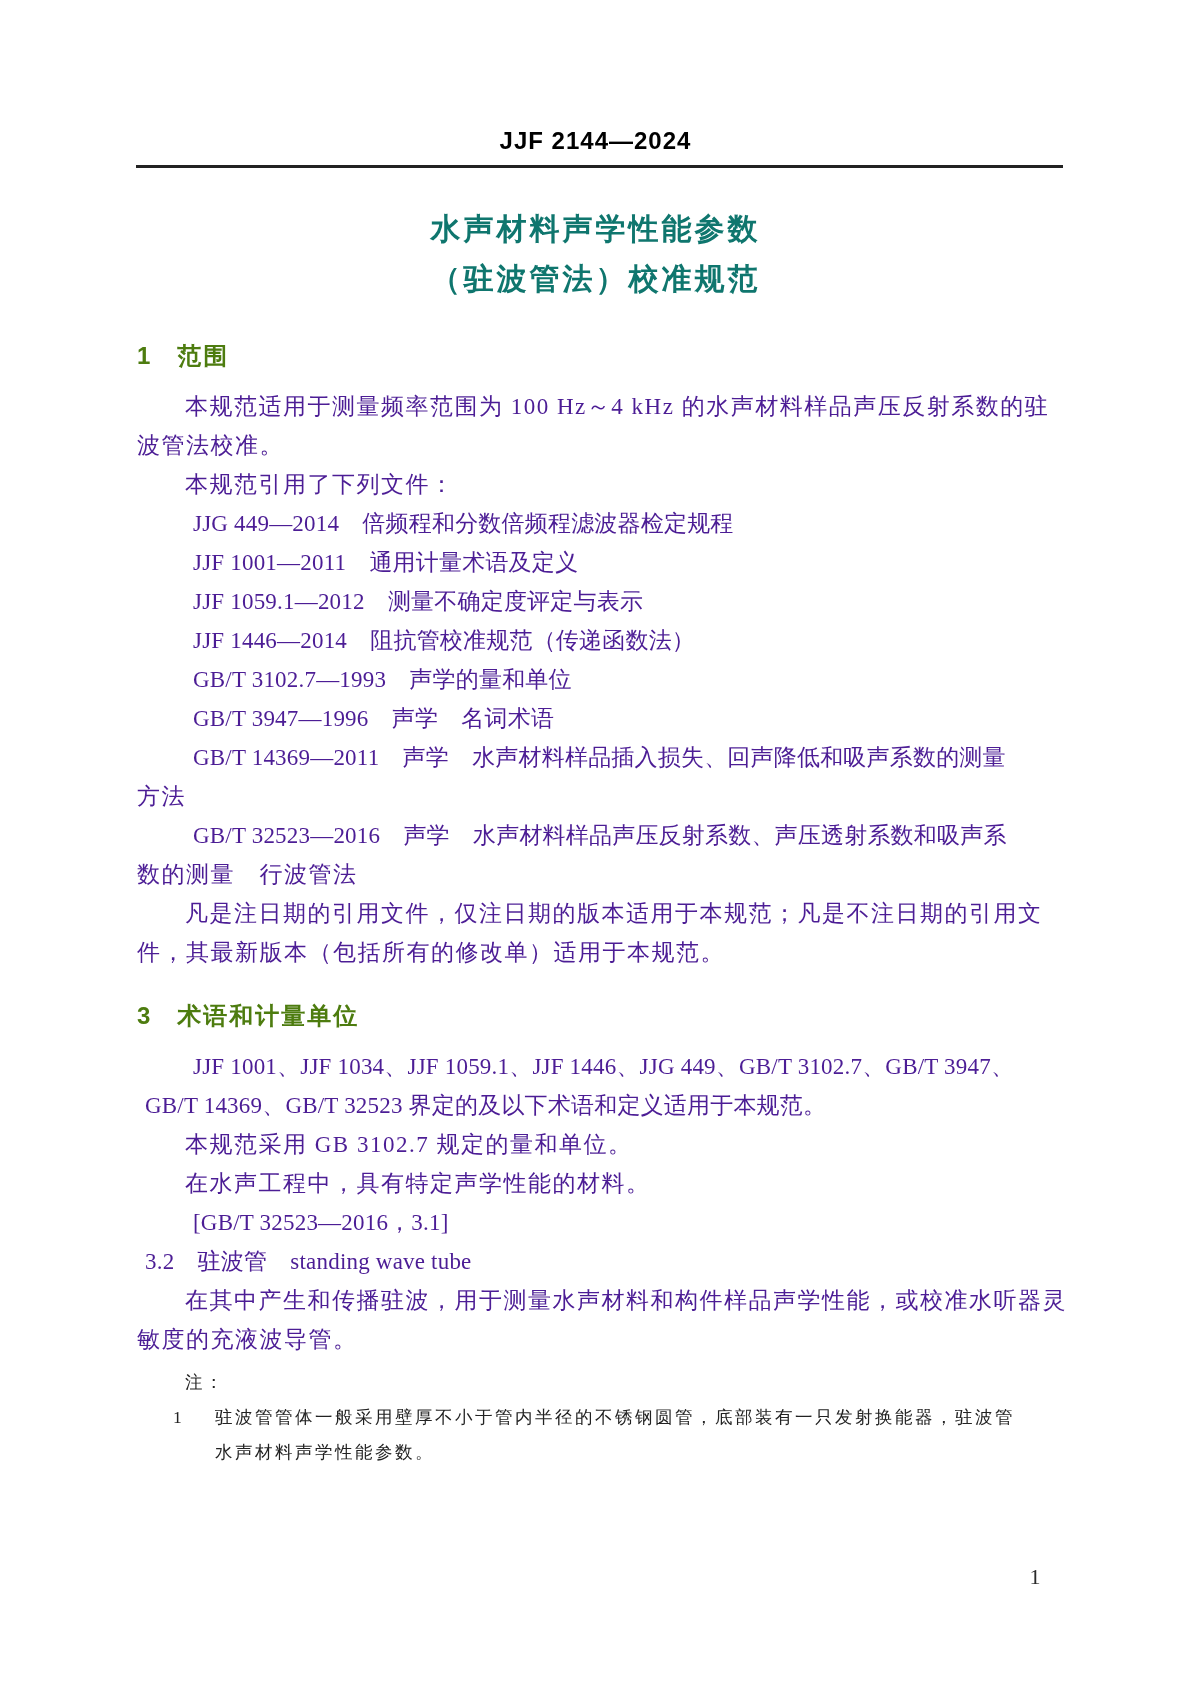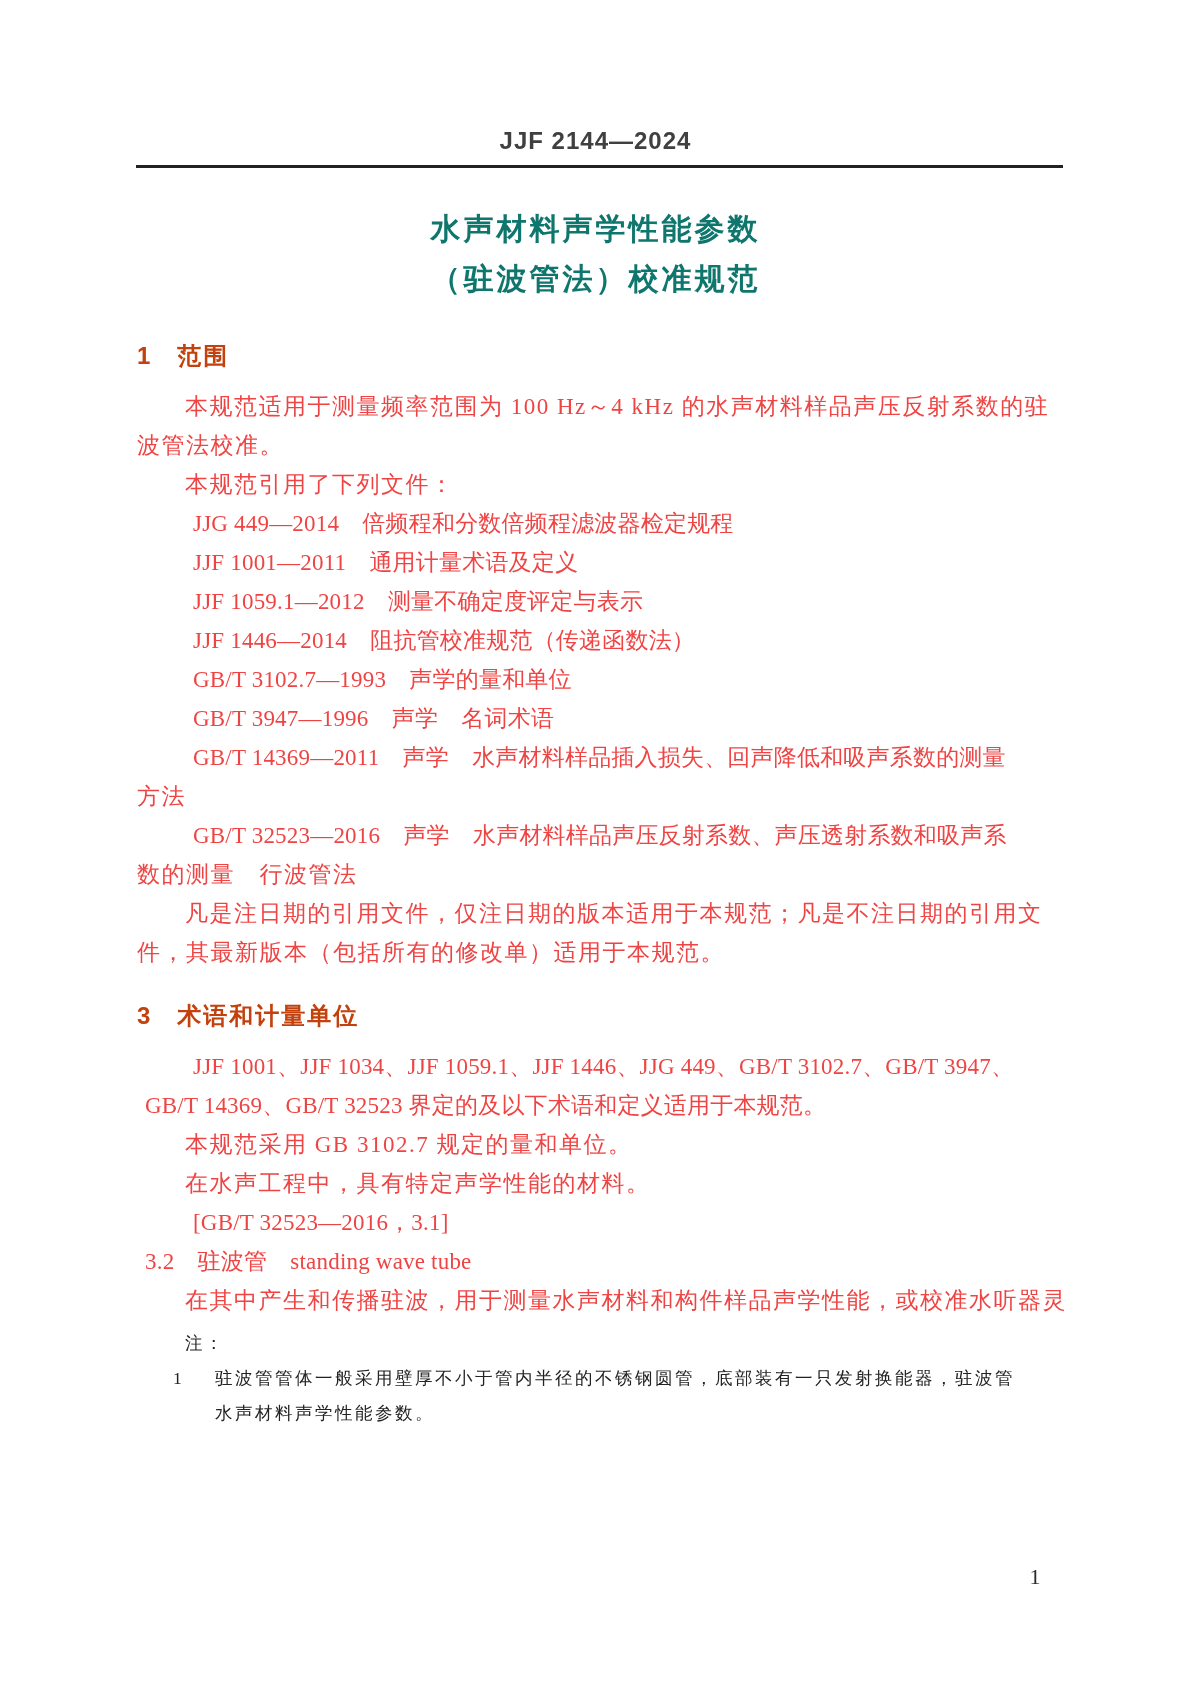--- a/index.html
+++ b/index.html
@@ -17,21 +17,21 @@
   .doc-code {
     position: absolute;
     top: 127px;
     left: 0;
     width: 100%;
     text-align: center;
     font-family: "Liberation Sans", "DejaVu Sans", sans-serif;
     font-weight: bold;
     font-size: 24px;
     letter-spacing: 1px;
-    color: #404040;
+    color: #000000;
   }
   .header-rule {
     position: absolute;
     top: 165px;
     left: 136px;
     width: 927px;
     height: 3px;
     background: #222222;
   }
   .doc-title {
@@ -55,31 +55,31 @@
   }
   .sec-heading {
     font-family: "Liberation Sans", "DejaVu Sans", sans-serif;
     font-weight: bold;
     font-size: 24px;
     line-height: 39px;
     height: 39px;
     letter-spacing: 2px;
     margin: 24px 0 12px 0;
     white-space: nowrap;
-    color: #c2410c;
+    color: #4d7c0f;
   }
   .sec:first-child .sec-heading { margin-top: 0; }
   .sec-heading .sec-num { display: inline-block; margin-right: 27px; letter-spacing: 0; }
   .line {
     font-size: 23px;
     line-height: 39px;
     height: 39px;
     letter-spacing: 1.5px;
     white-space: nowrap;
-    color: #ef4444;
+    color: #4c1d95;
   }
   .line.indent { padding-left: 48px; }
   .line.lt { letter-spacing: 0.2px; margin-left: 8px; }
   .note {
     margin-top: 6px;
     font-size: 17.5px;
     color: #222222;
   }
   .note-label {
     line-height: 35px;
@@ -153,20 +153,21 @@
       <div class="sec-heading">
         <span class="sec-num">3</span><span>术语和计量单位</span>
       </div>
       <div class="line indent lt">JJF 1001、JJF 1034、JJF 1059.1、JJF 1446、JJG 449、GB/T 3102.7、GB/T 3947、</div>
       <div class="line lt">GB/T 14369、GB/T 32523 界定的及以下术语和定义适用于本规范。</div>
       <div class="line indent">本规范采用 GB 3102.7 规定的量和单位。</div>
       <div class="line indent">在水声工程中，具有特定声学性能的材料。</div>
       <div class="line indent lt">[GB/T 32523—2016，3.1]</div>
       <div class="line lt">3.2　驻波管　standing wave tube</div>
       <div class="line indent">在其中产生和传播驻波，用于测量水声材料和构件样品声学性能，或校准水听器灵</div>
+      <div class="line">敏度的充液波导管。</div>
 
       <div class="note">
         <div class="note-label">注：</div>
         <div class="note-item">
           <span class="note-num">1</span>
           <div class="note-line">驻波管管体一般采用壁厚不小于管内半径的不锈钢圆管，底部装有一只发射换能器，驻波管</div>
           <div class="note-line">水声材料声学性能参数。</div>
         </div>
       </div>
     </div>

